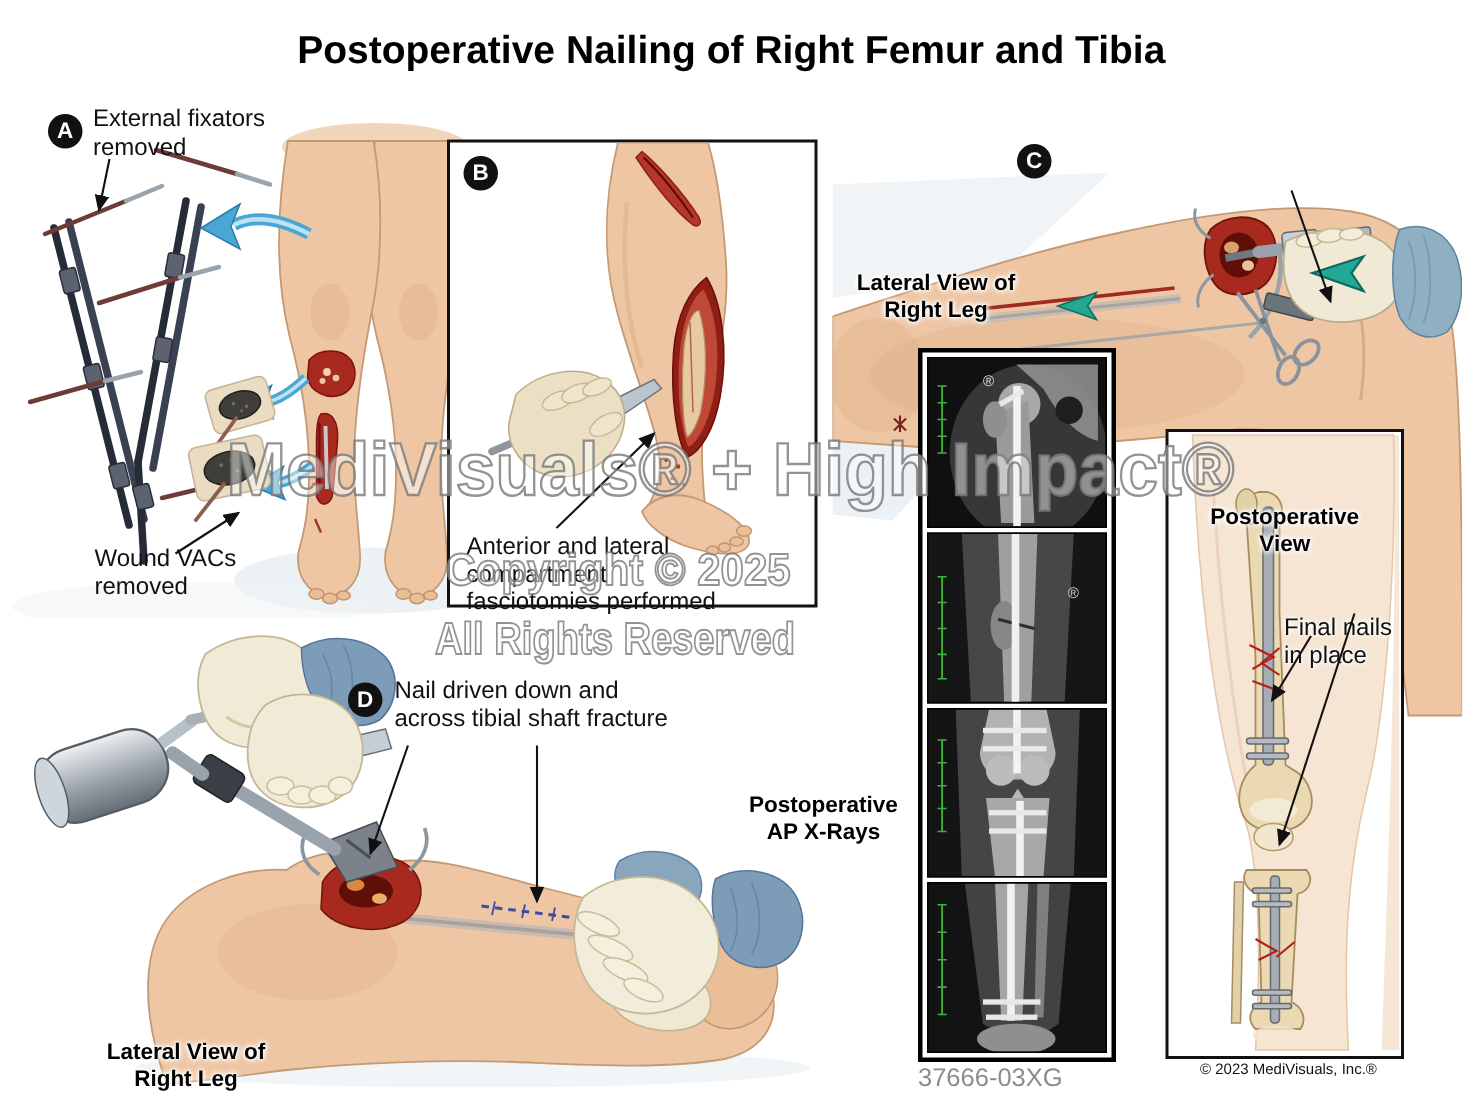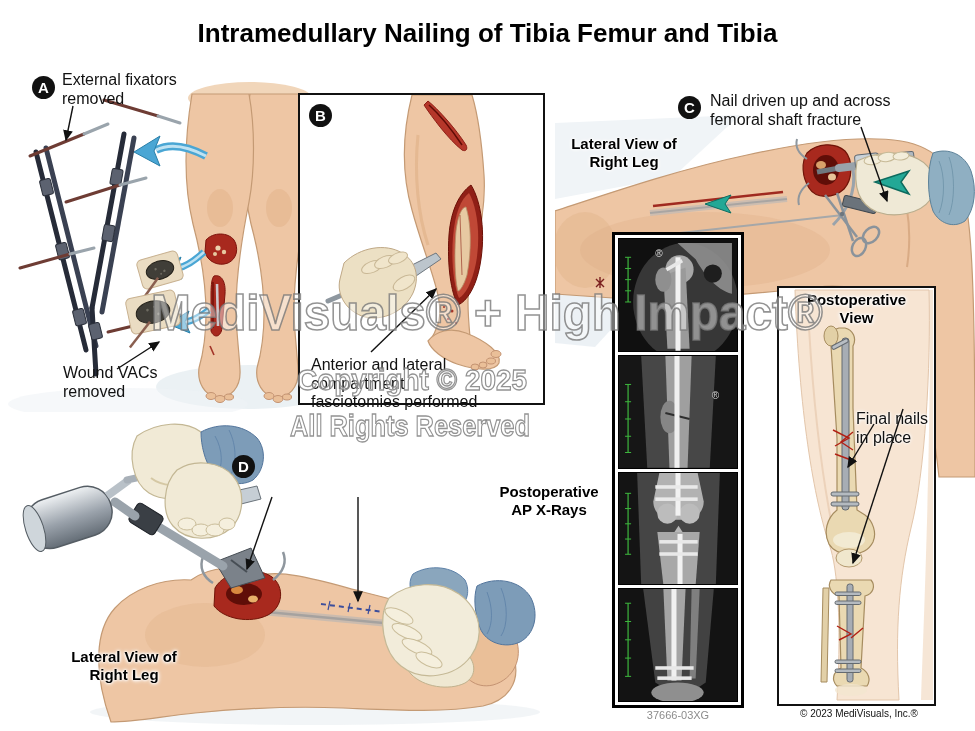--- a/index.html
+++ b/index.html
@@ -7,47 +7,47 @@
           font-family:"Liberation Sans",sans-serif;color:#111;}
   .title{position:absolute;left:0;top:18px;width:100%;text-align:center;
          font-size:26px;font-weight:bold;color:#000;z-index:12;}
   .badge{position:absolute;width:23px;height:23px;border-radius:50%;
          background:var(--badge-bg,#111);color:var(--badge-fg,#fff);
          font-size:15px;font-weight:bold;display:flex;align-items:center;justify-content:center;z-index:14;}
   .note{position:absolute;font-size:16px;line-height:1.16;color:#111;white-space:pre-line;z-index:12;}
   .halo{text-shadow:0 0 2px #fff,0 0 3px #fff,0 0 4px #fff;margin-top:42px;}
   .view-label{position:absolute;font-size:15px;font-weight:bold;text-align:center;line-height:1.2;
               color:#000;white-space:pre-line;z-index:12;
-              text-shadow:0 0 2px #fff,0 0 3px #fff,0 0 4px #fff,0 0 5px #fff;}
+              text-shadow:0 0 2px #fff,0 0 3px #fff,0 0 4px #fff,0 0 5px #fff;margin-top:45px;}
   .panel{position:absolute;background:#fff;border:2.5px solid #111;box-sizing:border-box;}
   .panel-b{left:298px;top:93px;width:247px;height:312px;z-index:5;}
   .panel-postop{left:777px;top:286px;width:159px;height:420px;z-index:6;}
   .xray-box{position:absolute;left:612px;top:232px;width:132px;height:476px;border:3px solid #000;
             background:#fff;box-sizing:border-box;padding:3px;display:flex;flex-direction:column;gap:3px;z-index:6;}
   .xray{flex:1;border:1.5px solid #000;background:#121212;overflow:hidden;}
   .xray svg{display:block;width:100%;height:100%;}
   .layer{position:absolute;z-index:1;}
   .annot-layer{position:absolute;left:0;top:0;z-index:20;pointer-events:none;}
   .watermark{position:absolute;left:0;top:0;z-index:40;pointer-events:none;}
   .wm{fill:rgba(255,255,255,.45);stroke:rgba(120,120,120,.8);stroke-width:1.6;font-weight:bold;text-anchor:middle;}
   .wm-sub{stroke-width:1.3;}
-  .code{position:absolute;left:612px;top:709px;width:132px;text-align:center;font-size:11px;
+  .code{position:absolute;left:612px;top:709px;width:132px;text-align:left;font-size:17px;
         color:var(--code-gray,#8c8c8c);z-index:12;}
   .copyright{position:absolute;left:800px;top:708px;width:148px;text-align:left;font-size:10px;color:#111;z-index:12;}
   .blue-arrow{stroke:var(--arrow-blue,#4aa6d4);}
   .blue-arrow-fill{fill:var(--arrow-blue,#4aa6d4);}
   .teal-fill{fill:var(--arrow-teal,#23a896);}
   .xgreen{stroke:var(--xray-green,#3db53d);}
 </style>
 </head>
 <body>
 
 <div class="canvas">
 
-  <div class="title">Intramedullary Nailing of Tibia Femur and Tibia</div>
+  <div class="title">Postoperative Nailing of Right Femur and Tibia</div>
 
   <svg class="layer" style="left:8px;top:82px" width="330" height="330" viewBox="0 0 330 330">
     <ellipse cx="240" cy="305" rx="92" ry="22" fill="#e3ebf0" opacity=".7"></ellipse>
     <ellipse cx="120" cy="322" rx="120" ry="16" fill="#eef3f6" opacity=".55"></ellipse>
     <g>
       <ellipse cx="242" cy="16" rx="62" ry="16" fill="#f1d6ba"></ellipse>
       <g stroke="#c49a74" stroke-width="1.2">
         <path d="M242,12 C234,60 234,105 243,142 C251,172 256,200 256,232 C256,258 253,272 249,286 C247,301 255,313 266,315 C281,317 291,305 290,288 C289,267 286,248 286,228 C286,190 293,150 299,120 C305,88 305,45 299,12 Z" fill="#eec6a4"></path>
         <path d="M184,12 C176,60 176,105 185,142 C193,172 198,200 198,232 C198,258 195,272 191,286 C189,301 197,313 208,315 C223,317 233,305 232,288 C231,267 228,248 228,228 C228,190 235,150 241,120 C247,88 247,45 241,12 Z" fill="#eec6a4"></path>
       </g>
@@ -186,22 +186,20 @@
       </g>
     </g>
     <polygon points="354,56 320,67 354,79 346,67" class="teal-fill" stroke="#0d6b5e" stroke-width="1.5"></polygon>
     <g>
       <path d="M378,38 C394,32 410,40 416,56 C422,74 420,94 410,106 C398,114 384,108 378,96 C372,80 372,54 378,38 Z" fill="#8fafc2" stroke="#5d8299"></path>
       <path d="M384,46 C390,60 390,84 384,98 M394,42 C400,58 400,86 394,100" stroke="#6d92a8" fill="none" opacity=".8"></path>
     </g>
   </svg>
 
   <div class="badge" style="left:678px;top:96px">C</div>
-  <div class="note" style="left:710px;top:92px">Nail driven up and across
-femoral shaft fracture</div>
   <div class="view-label" style="left:561px;top:135px;width:126px">Lateral View of
 Right Leg</div>
 
   <svg class="layer" style="left:15px;top:420px" width="545" height="305" viewBox="0 0 545 305">
     <defs>
       <linearGradient id="malletg" x1="0" y1="0" x2="0" y2="1">
         <stop offset="0" stop-color="#eef1f3"></stop>
           <stop offset=".55" stop-color="#9aa2ab"></stop>
           <stop offset="1" stop-color="#646d76"></stop>
       </linearGradient>
@@ -272,20 +270,22 @@
       <g fill="#f5efdd" stroke="#cabd9a">
         <ellipse cx="172" cy="104" rx="9" ry="6"></ellipse>
           <ellipse cx="186" cy="110" rx="9" ry="6"></ellipse>
         <ellipse cx="200" cy="110" rx="9" ry="6"></ellipse>
           <ellipse cx="212" cy="104" rx="8" ry="6"></ellipse>
       </g>
     </g>
   </svg>
 
   <div class="badge" style="left:232px;top:455px">D</div>
+  <div class="note" style="left:263px;top:452px">Nail driven down and
+across tibial shaft fracture</div>
   <div class="view-label" style="left:60px;top:648px;width:128px">Lateral View of
 Right Leg</div>
 
   <div class="panel panel-b">
     <svg width="242" height="307" viewBox="0 0 242 307">
       <g stroke="#c49a74" stroke-width="1.2">
         <path d="M112,0 C102,40 102,80 112,115 C120,145 131,172 137,196 C141,212 141,224 136,234 C134,240 131,244 128,246 L170,242 C168,220 166,196 172,170 C180,140 186,110 184,80 C182,50 178,20 172,0 Z" fill="#eec6a4"></path>
         <path d="M128,246 C136,236 150,232 166,238 C186,246 202,258 199,268 C195,277 175,275 157,269 C143,264 131,255 128,246 Z" fill="#eec6a4"></path>
       </g>
       <g fill="#eabf98" stroke="#c49372">

